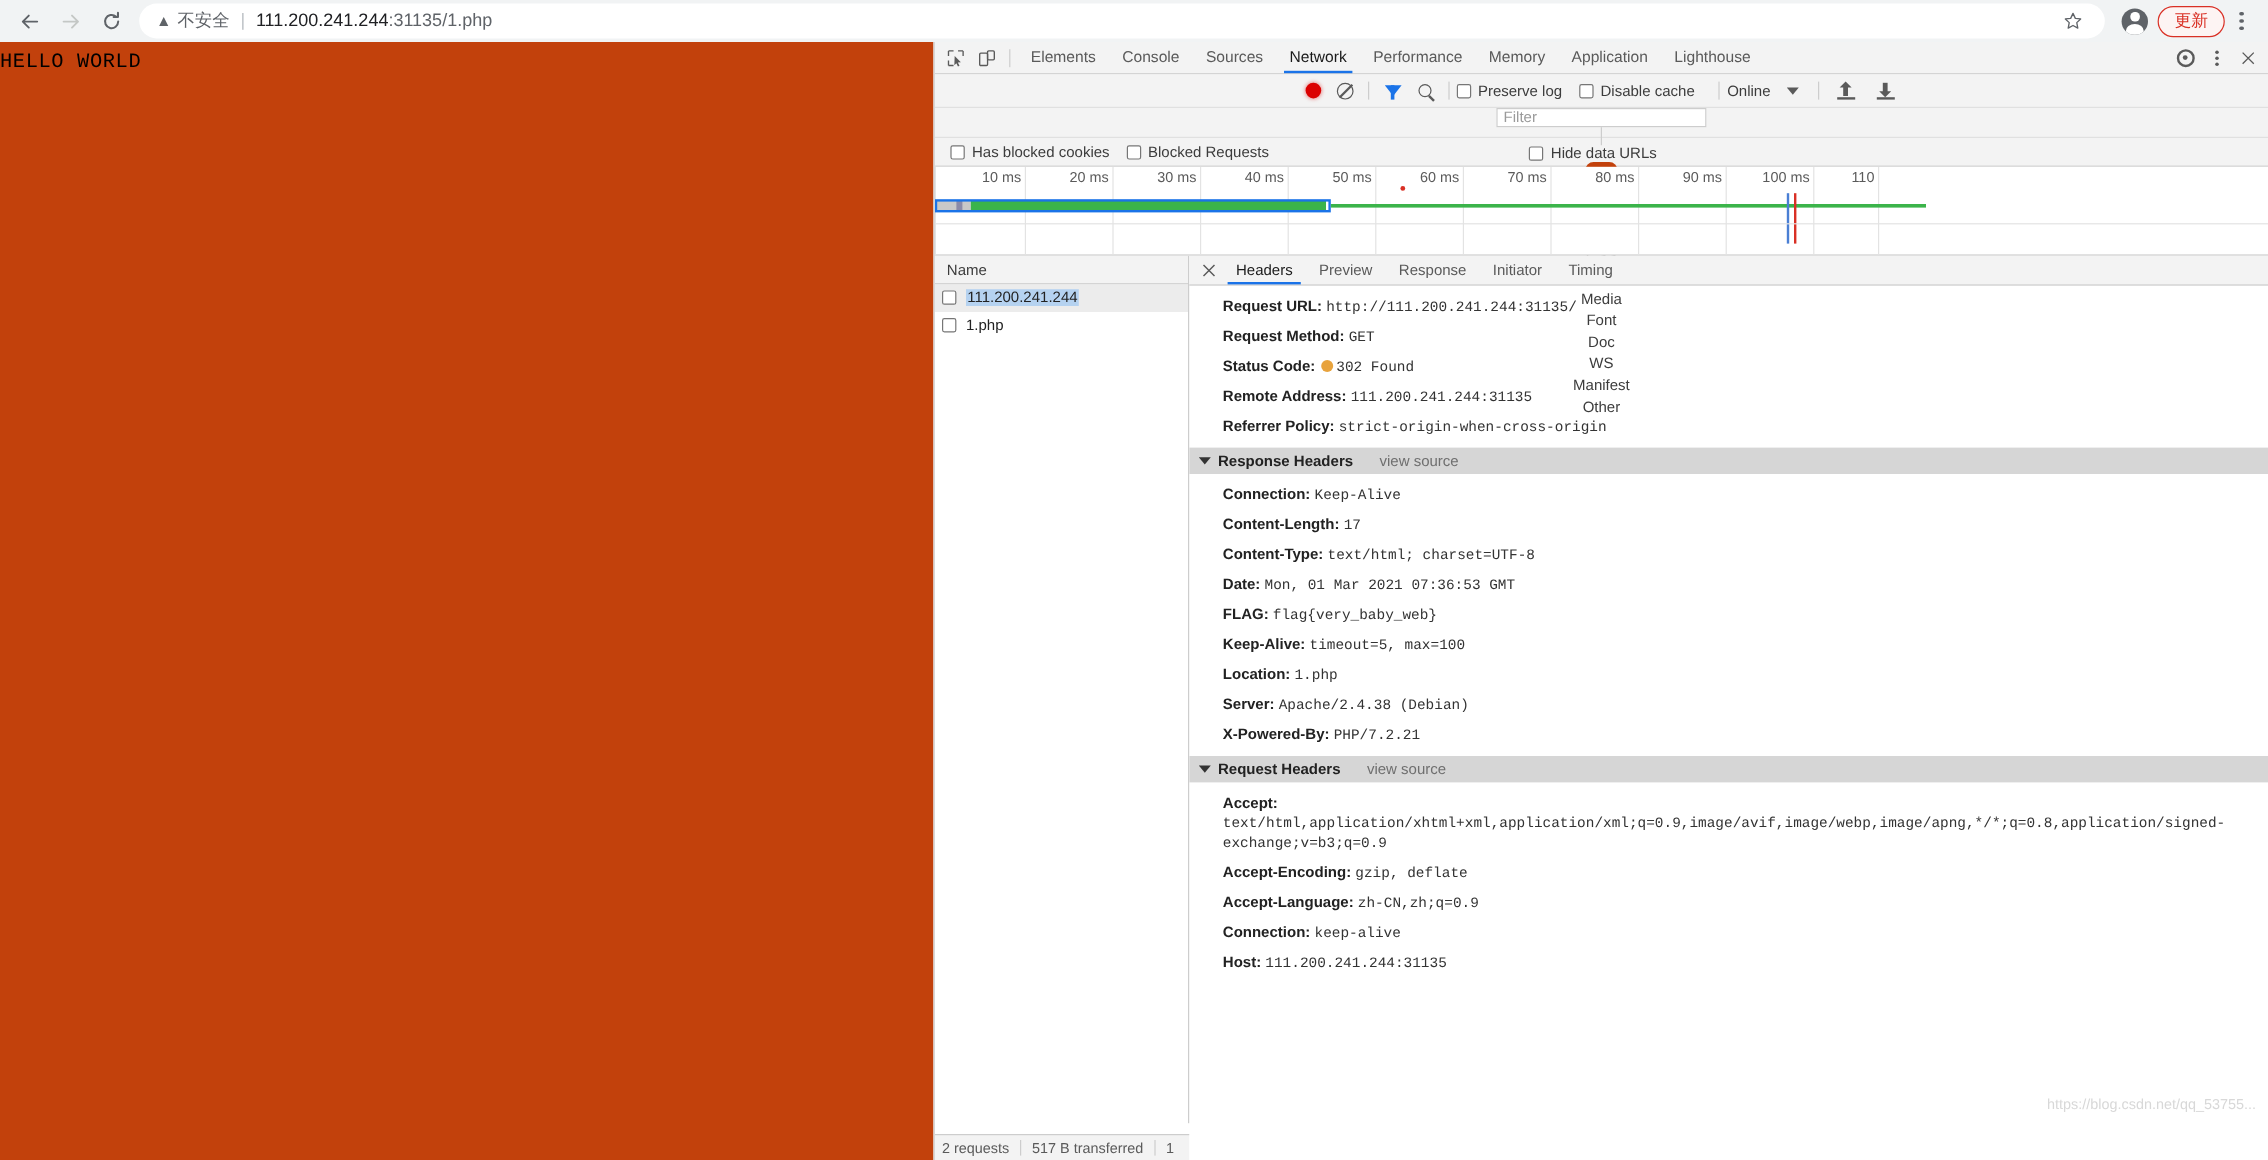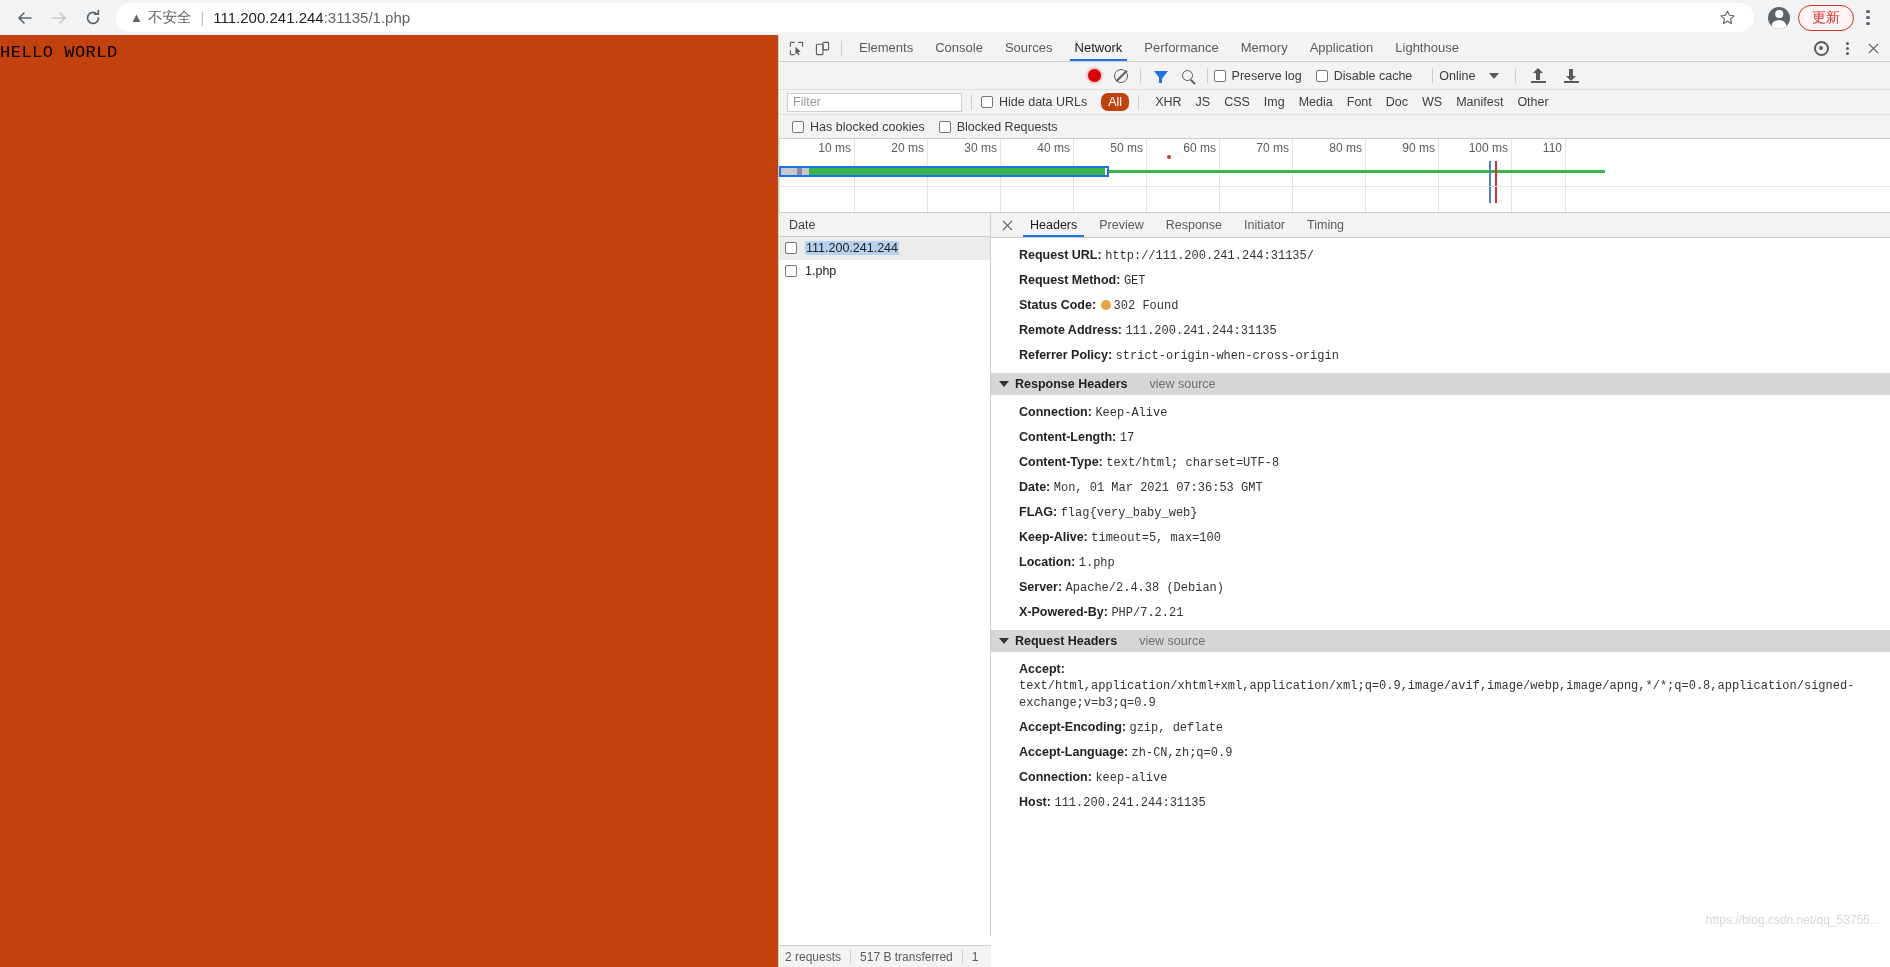--- a/index.html
+++ b/index.html
@@ -223,21 +223,21 @@
     border-right: 5.5px solid transparent; border-top: 5px solid #5a5a5a;
   }
   .arrow-up i, .arrow-dn i {
     position: absolute; left: 0; bottom: 0; width: 15px; height: 2px; background: #5a5a5a;
   }
 
   
   .nw-filterrow {
     height: 25px; background: #f3f3f3;
     border-bottom: 1px solid #e0e0e0;
-    display: flex; align-items: center; padding: 0 8px;
+    display: flex; align-items: center; padding: 0 8px; flex-direction: column;
   }
   .filter-input {
     width: 175px; height: 19px;
     border: 1px solid #cdcdcd; background: #fff;
     font-size: 12.5px; color: #3c3c3c;
     padding: 0 5px; outline: none;
     font-family: "Liberation Sans", sans-serif;
   }
   .filter-input::placeholder { color: #9a9a9a; }
   .vsep { width: 1px; height: 15px; background: #cdcdcd; margin: 0 9px; flex: 0 0 auto; }
@@ -563,21 +563,21 @@
     <div class="ov-band" style="left:710px;width:2px;height:42px;top:22px;background:#4a7fd4;"></div>
     <div class="ov-band" style="left:716px;width:2px;height:42px;top:22px;background:#d93025;"></div>
     <div class="ov-reddot" style="left:388px"></div>
     <div class="ov-tick" style="left:0;top:47px;height:27px;border-left:none;border-top:1px solid #e3e3e3;width:100%"></div>
   </div>
 
   <div class="split">
 
     <div class="req-panel">
       <div class="req-head">
-        <span>Date</span>
+        <span>Name</span>
       </div>
       <div class="req-list">
         <div class="req-row selected">
           <span class="req-cb"></span>
           <span class="req-name hl">111.200.241.244</span>
         </div>
         <div class="req-row">
           <span class="req-cb"></span>
           <span class="req-name">1.php</span>
         </div>

